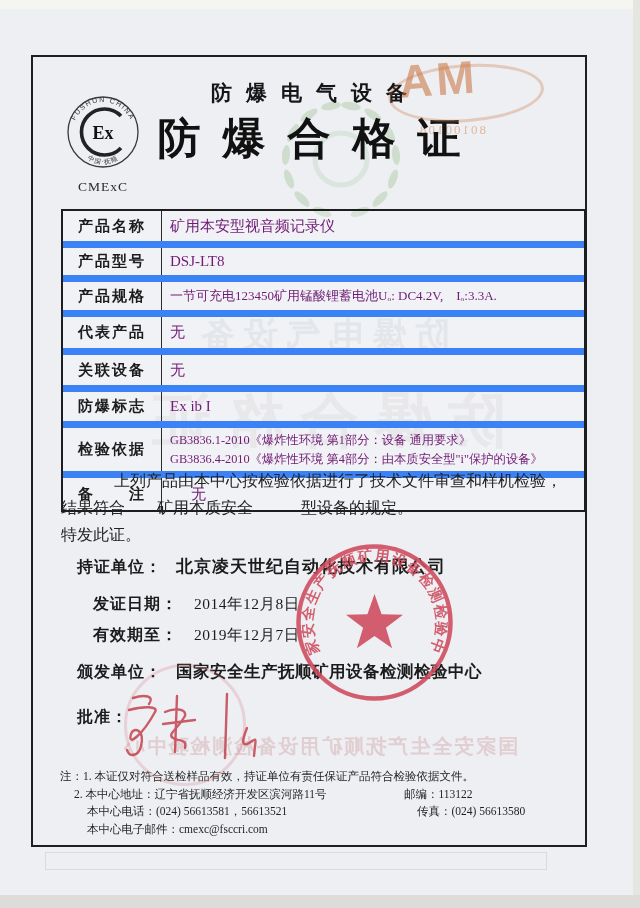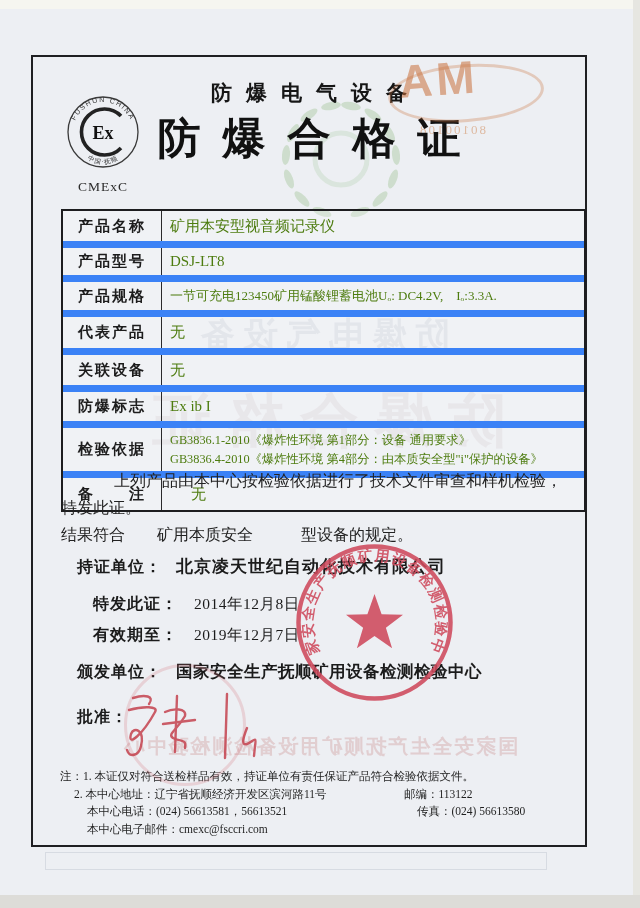--- a/index.html
+++ b/index.html
@@ -28,21 +28,21 @@
   .am-oval{position:absolute;left:-12px;top:14px;width:150px;height:52px;border:3px solid rgba(201,112,58,0.30);border-radius:50%;}
   .am-digits{position:absolute;left:418px;top:122px;transform:scaleX(-1);font-size:13px;letter-spacing:2px;color:rgba(205,120,60,0.45);z-index:2;}
   .cert-no{position:absolute;right:26px;top:126px;display:flex;align-items:baseline;gap:8px;}
   .cert-no .lbl{font-size:15px;font-weight:bold;letter-spacing:1px;}
   .cert-no .val{font-size:15.5px;letter-spacing:1.5px;}
   
   .cert-table{position:absolute;left:28px;top:152px;width:521px;border:2px solid #1d1d1f;background:rgba(255,255,255,0.20);}
   .trow{display:flex;border-bottom:7px solid #3b82f6;}
   .trow:last-child{border-bottom:none;gap:21px;}
   .cell-label{flex:0 0 98px;border-right:1.5px solid #2a2a2c;display:flex;align-items:center;justify-content:center;font-size:15px;letter-spacing:2px;color:#1d1d1d;font-weight:600;white-space:nowrap;}
-  .cell-value{flex:1;display:flex;align-items:center;padding:7px 8px;font-size:15px;color:#4d7c0f;}
+  .cell-value{flex:1;display:flex;align-items:center;padding:7px 8px;font-size:15px;color:#701a75;}
   .h30{height:30px}.h27{height:27px}.h28{height:28px}.h31{height:31px}.h29{height:29px}.h43{height:43px}.h32{height:32px}
   .cell-value.small{font-size:13px;}
   .cell-value.multi{flex-direction:column;align-items:flex-start;justify-content:center;font-size:12.3px;line-height:1.5;letter-spacing:0;}
   
   .body-par{position:absolute;left:28px;top:410px;width:522px;font-size:16px;line-height:27px;color:#222;}
   .body-par .indent{text-indent:2em;text-align:center;}
   
   .field{position:absolute;white-space:nowrap;}
   .field .flbl{font-weight:bold;font-size:16px;letter-spacing:1px;}
   .f-holder{left:44px;top:498px;}
@@ -161,29 +161,29 @@
         </div>
       </div>
       <div class="trow h32">
         <div class="cell-label">备　　注</div>
         <div class="cell-value">无</div>
       </div>
     </div>
 
     <div class="body-par">
       <div class="indent">上列产品由本中心按检验依据进行了技术文件审查和样机检验，</div>
+      <div>结果符合　　矿用本质安全　　　型设备的规定。</div>
       <div>特发此证。</div>
-      <div>结果符合　　矿用本质安全　　　型设备的规定。</div>
     </div>
 
     <div class="field f-holder">
       <span class="flbl">持证单位：</span><span class="fval">北京凌天世纪自动化技术有限公司</span>
     </div>
     <div class="field f-issue">
-      <span class="flbl">特发此证：</span><span class="fval">2014年12月8日</span>
+      <span class="flbl">发证日期：</span><span class="fval">2014年12月8日</span>
     </div>
     <div class="field f-valid">
       <span class="flbl">有效期至：</span><span class="fval">2019年12月7日</span>
     </div>
     <div class="field f-issuer">
       <span class="flbl">颁发单位：</span><span class="fval">国家安全生产抚顺矿用设备检测检验中心</span>
     </div>
     <div class="field f-approve">
       <span class="flbl">批准：</span>
     </div>

